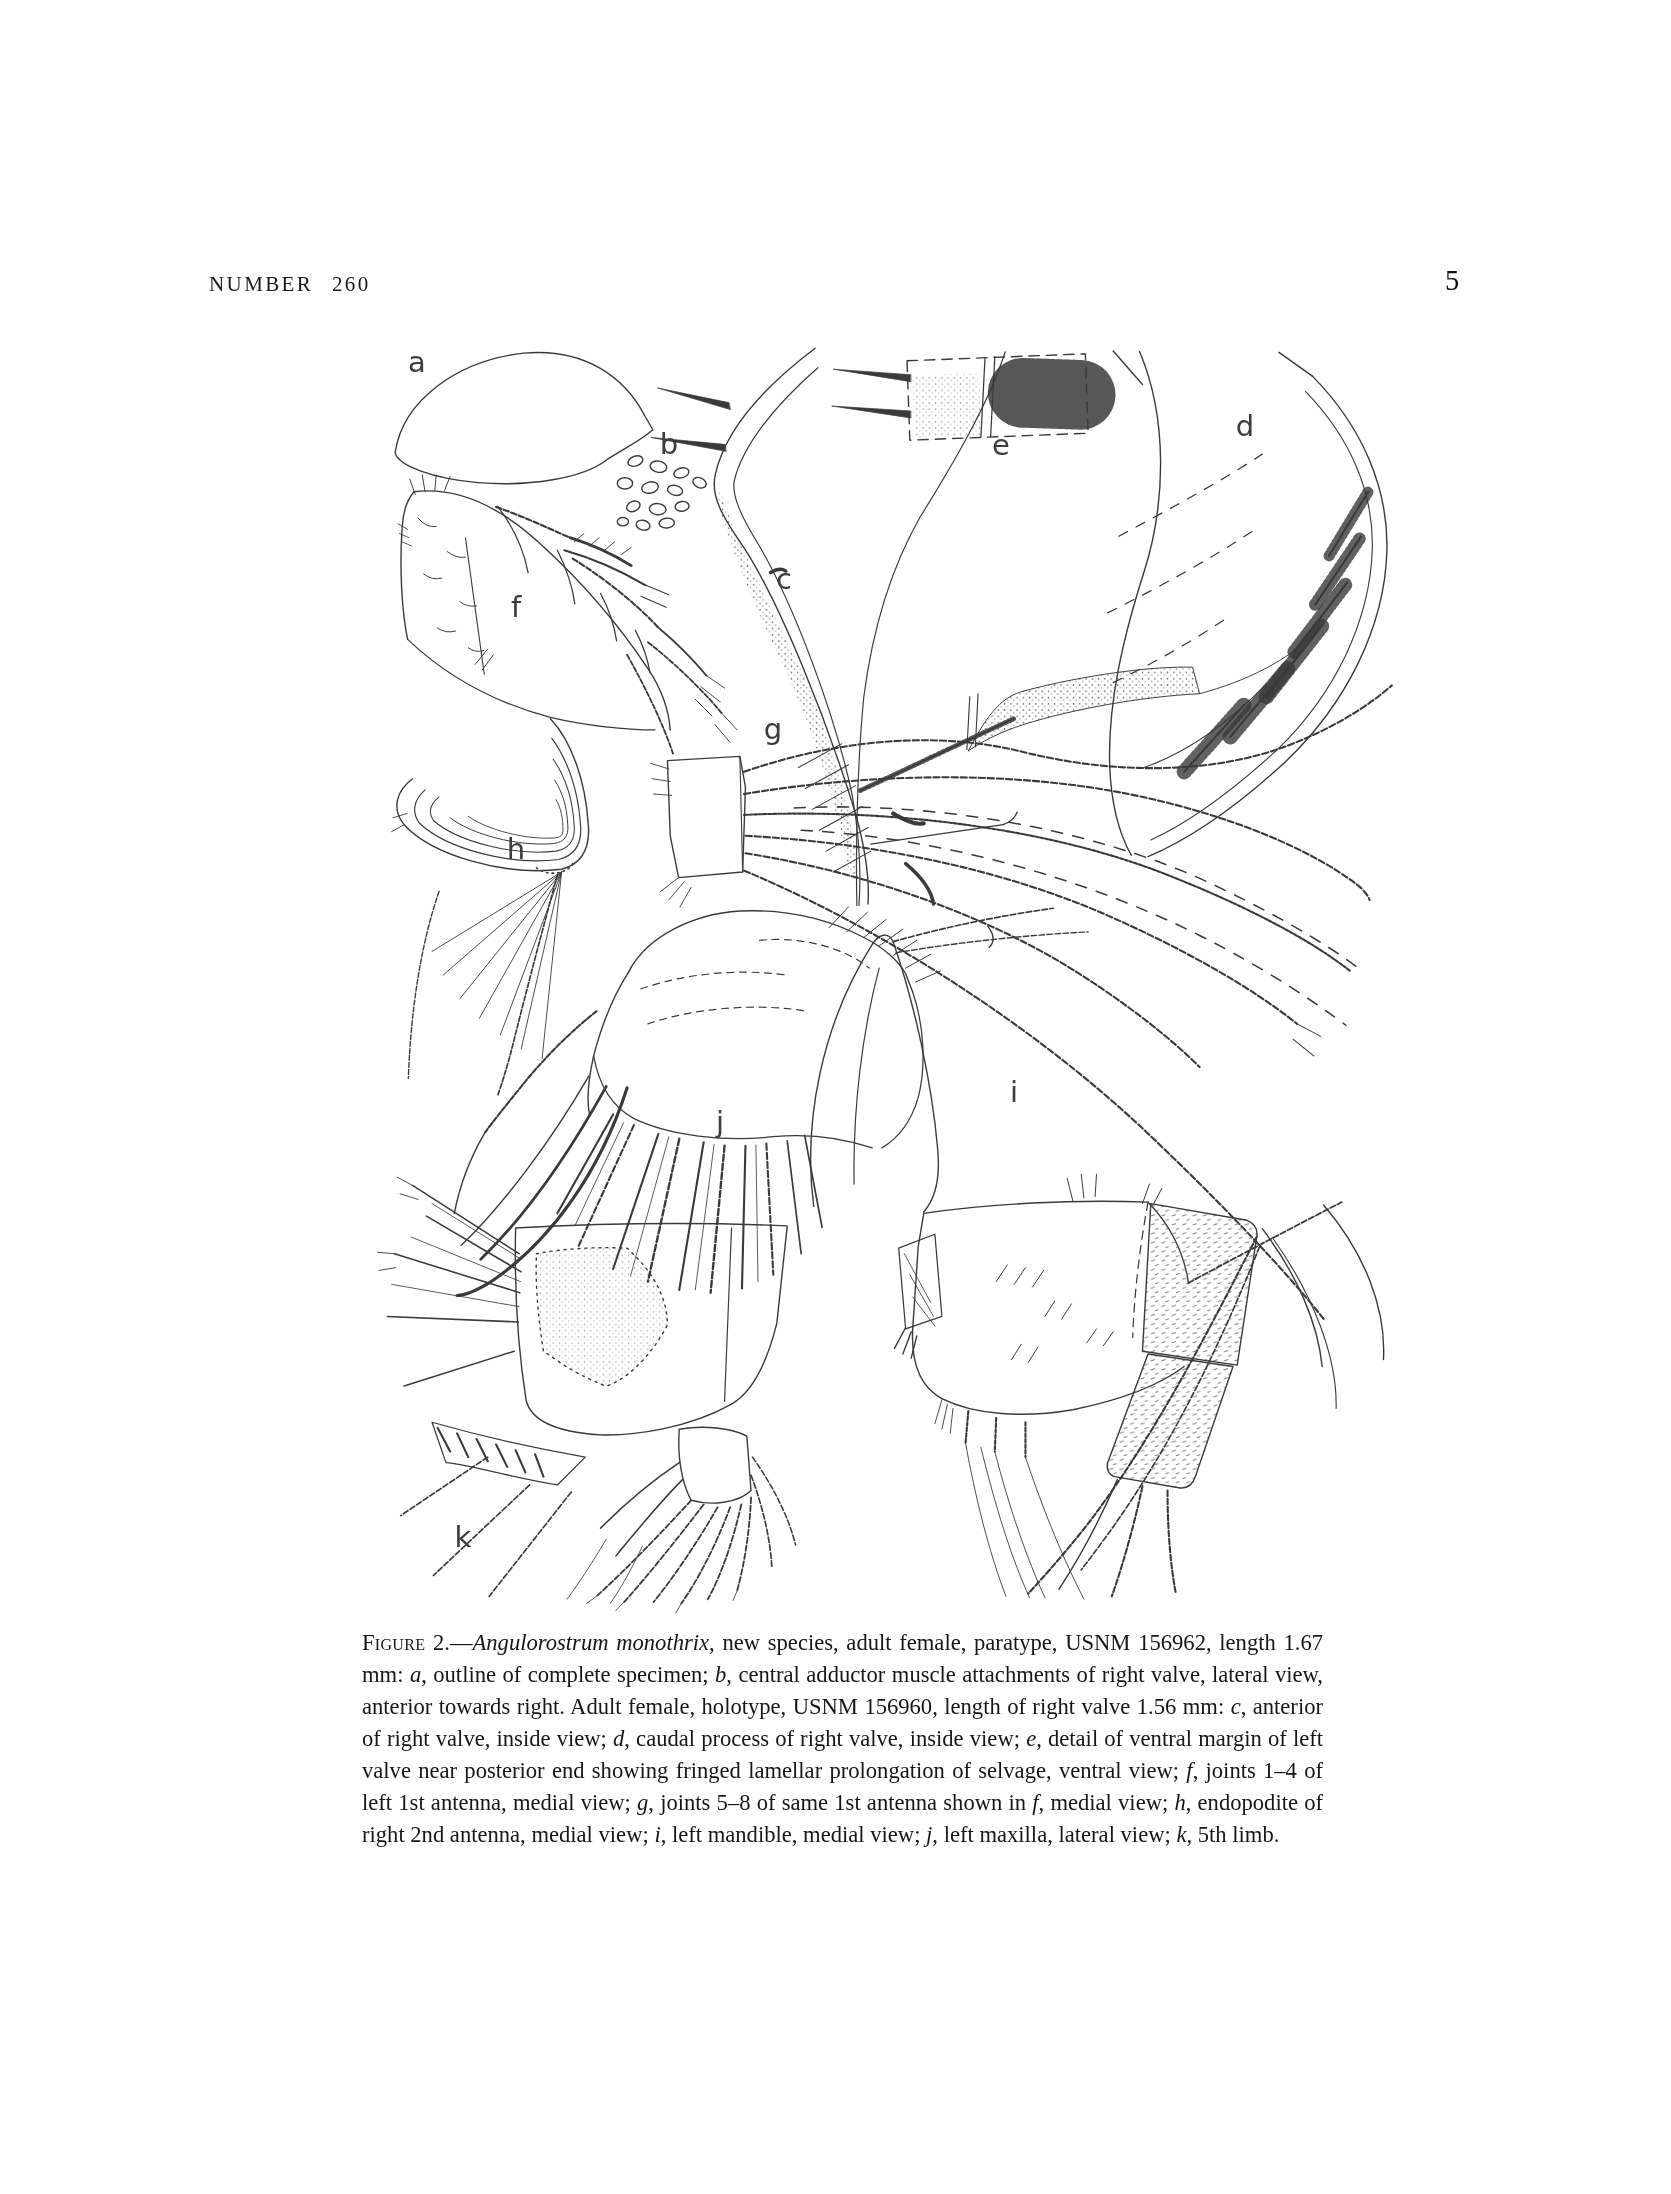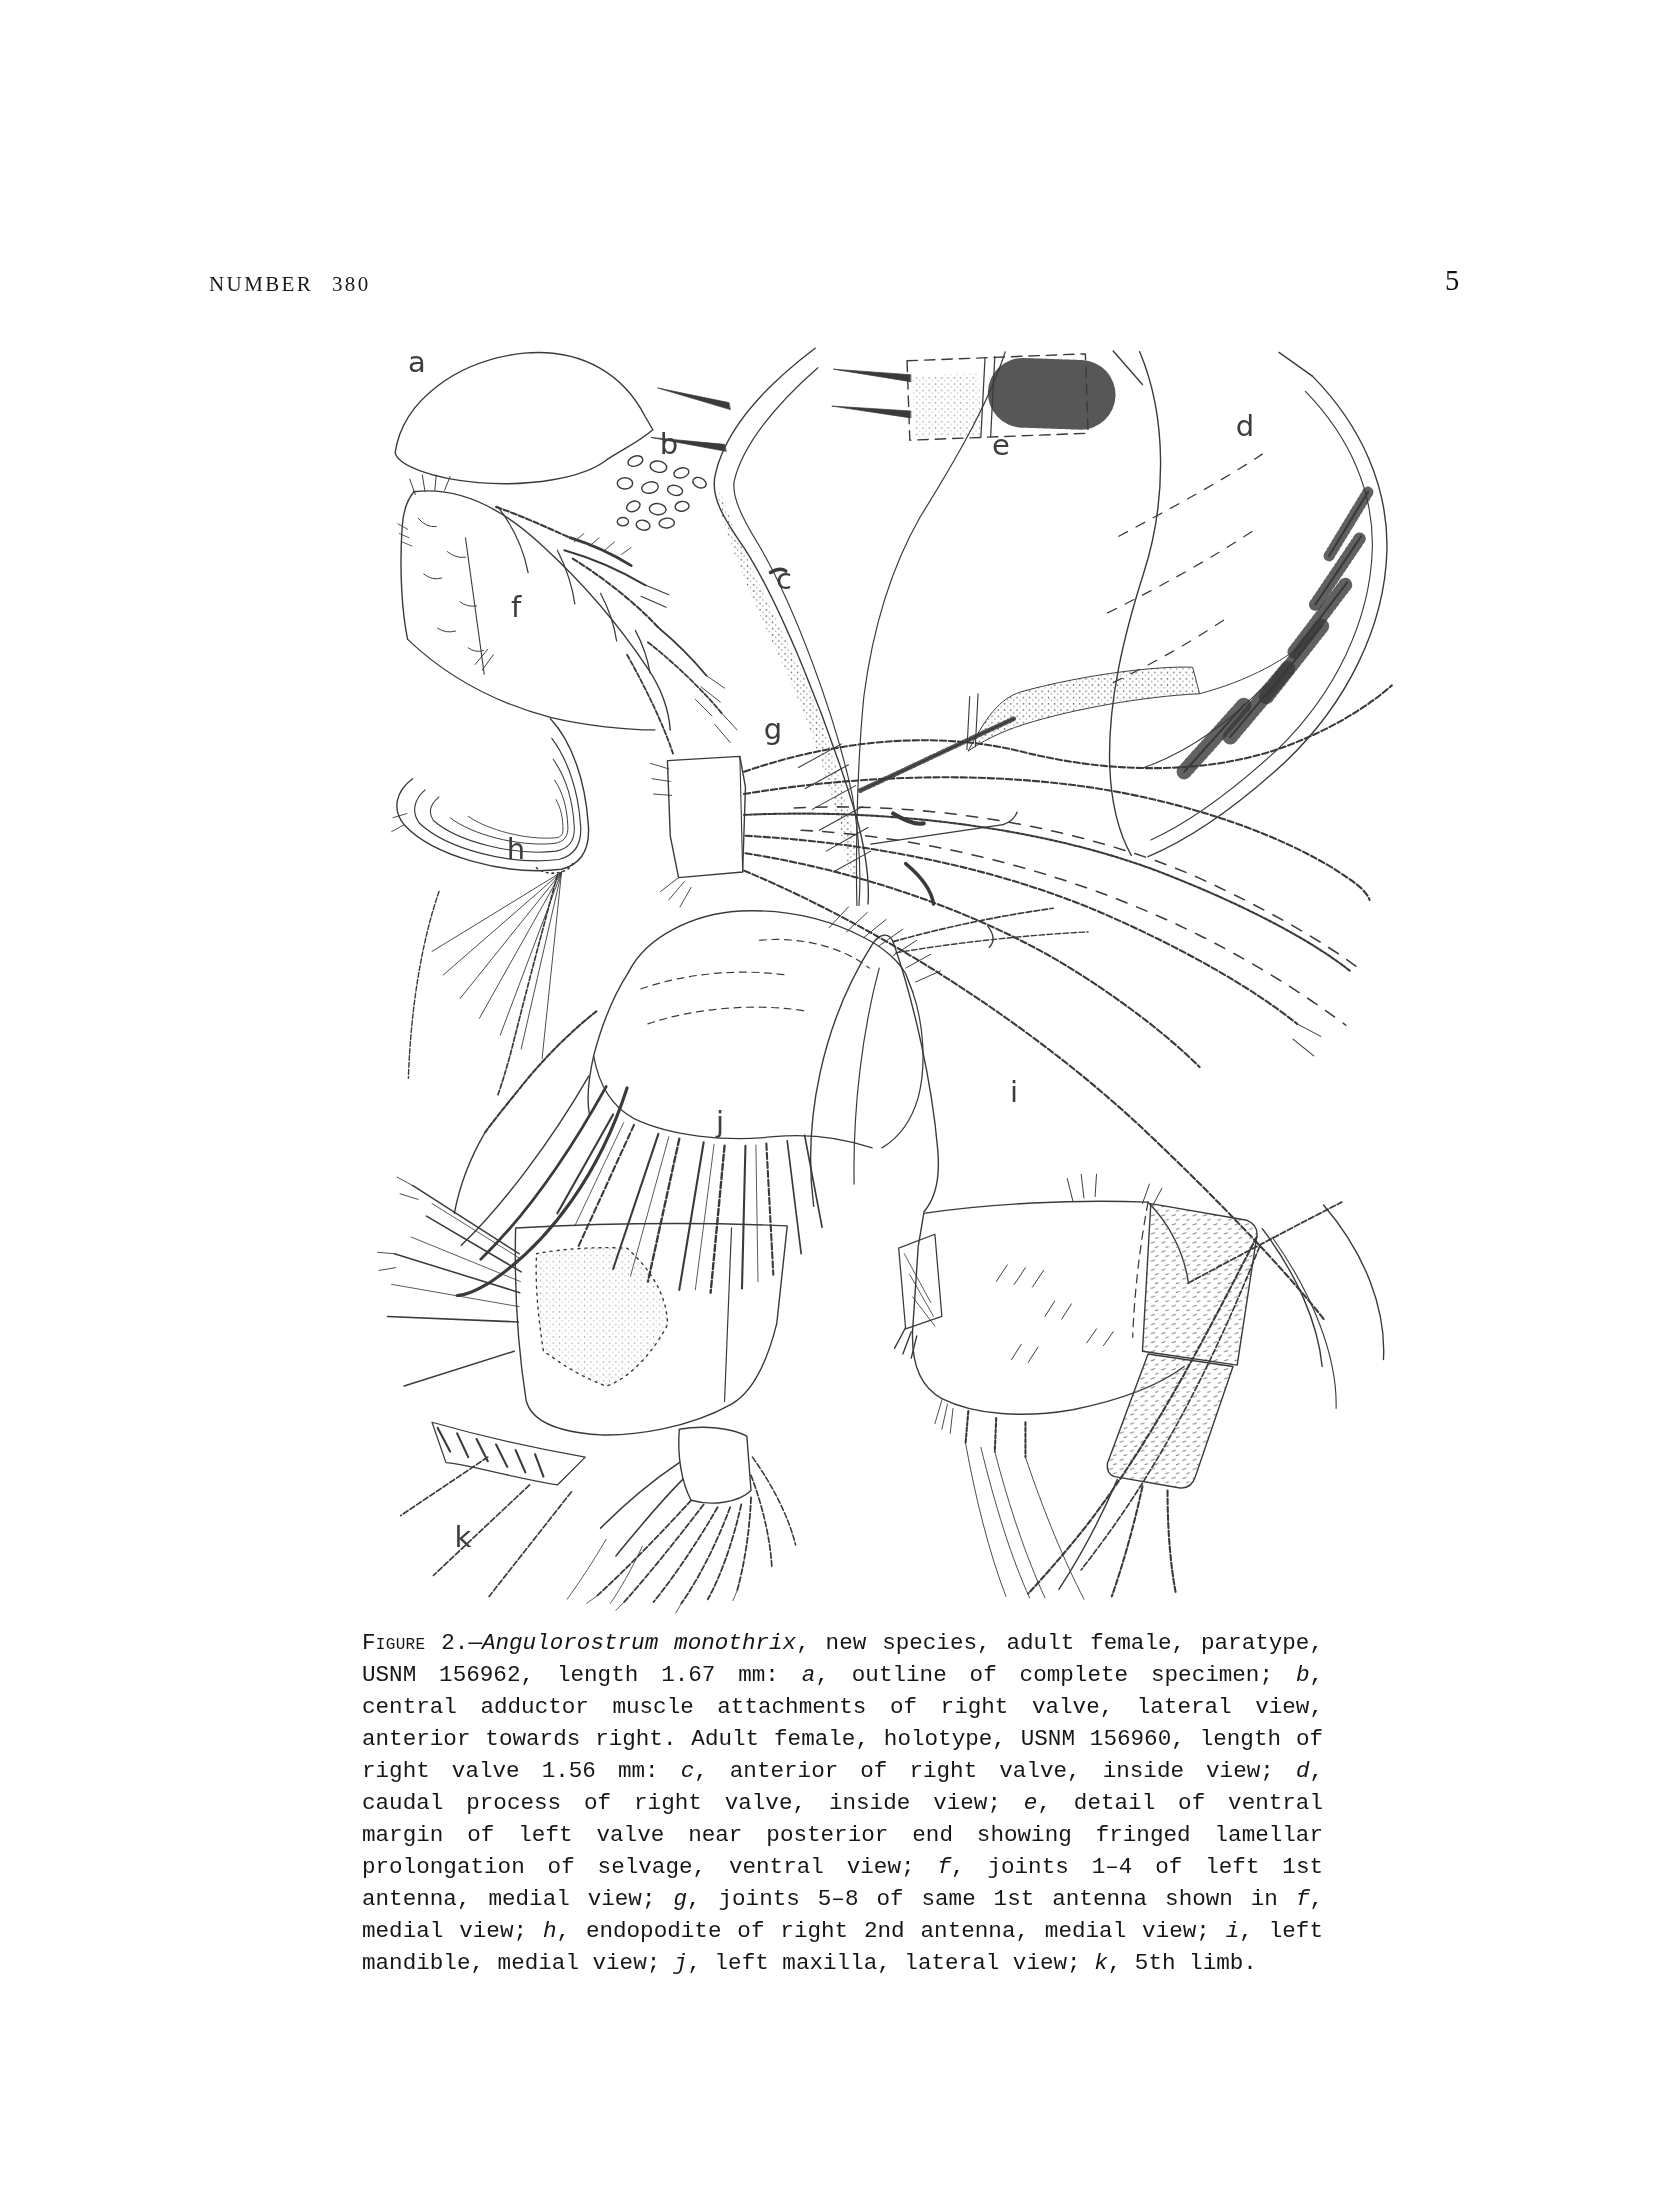--- a/index.html
+++ b/index.html
@@ -14,29 +14,29 @@
   .hdr-right{
     position:absolute;left:1445px;top:265px;font-size:28.6px;color:#111;
   }
   .figure-svg{position:absolute;left:0;top:0;}
   .fig-label{
     position:absolute;transform:translate(-50%,-50%);
     font-family:"DejaVu Sans", sans-serif;font-size:29px;color:#3d3d3d;
   }
   .caption{
     position:absolute;left:362px;top:1627px;width:961px;
-    font-size:22.6px;line-height:32px;text-align:justify;color:#161616;font-family:Liberation Mono, monospace;
+    font-size:22.6px;line-height:32px;text-align:justify;color:#161616;
   }
   .caption .i{font-style:italic;}
   .caption .sc{font-variant:small-caps;letter-spacing:0.3px;}
 </style>
 </head>
 <body>
 
-<div class="hdr-left">NUMBER 380</div>
+<div class="hdr-left">NUMBER 260</div>
 <div class="hdr-right">5</div>
 
 <svg class="figure-svg" width="1672" height="2194" viewBox="0 0 2400 3150" xmlns="http://www.w3.org/2000/svg">
   <defs>
     <pattern id="stip" width="9" height="9" patternUnits="userSpaceOnUse">
       <circle cx="2" cy="2.5" r="1.1" fill="#5a5a5a"></circle>
       <circle cx="6.2" cy="6.5" r="0.9" fill="#6a6a6a"></circle>
     </pattern>
     <pattern id="stip2" width="15" height="13" patternUnits="userSpaceOnUse">
       <path d="M2 4 l6 -2 M8 10 l5 -1.5" stroke="#787878" stroke-width="1.4" fill="none"></path>

